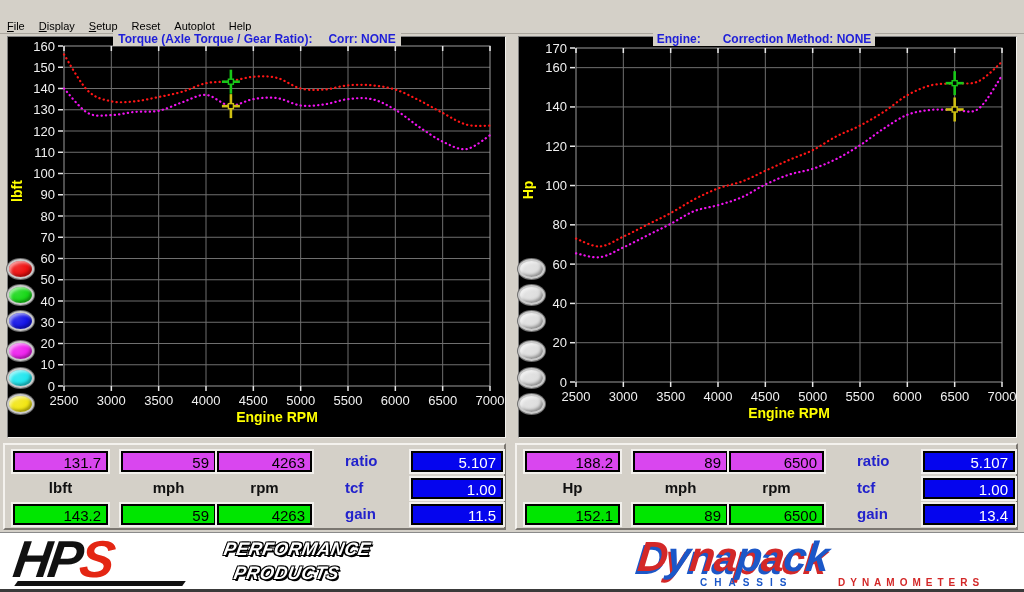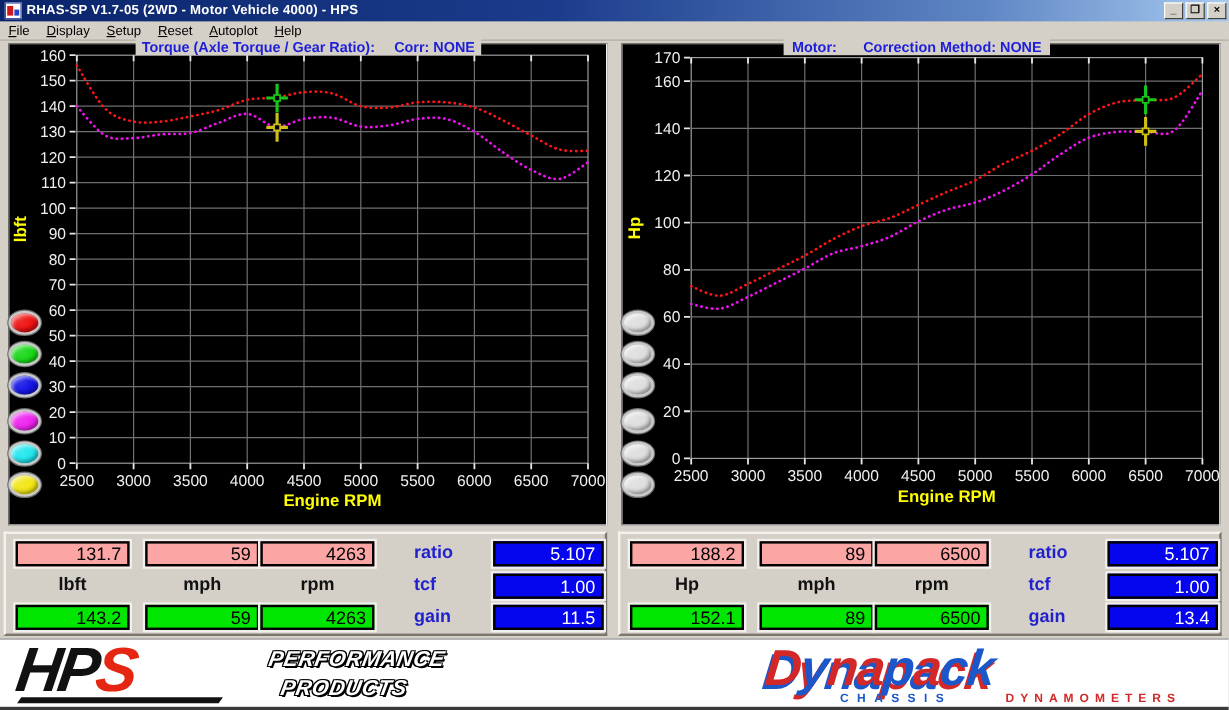--- a/index.html
+++ b/index.html
@@ -37,21 +37,21 @@
   #hdr-right { left:653px; width:222px; }
   .oval { position:absolute; width:27px; height:20px; border-radius:50%;
     border:2px solid #c9c9c9; box-shadow:0 0 0 1px #6e6e6e, inset 2px 2px 3px rgba(255,255,255,.55), inset -2px -2px 3px rgba(0,0,0,.35); }
 
   
   .value-panel { position:absolute; top:443px; width:503px; height:87px; background:#d4d0c8;
     border:2px solid; border-color:#f4f2ee #7a7670 #7a7670 #f4f2ee; }
   #vp-left { left:3px; } #vp-right { left:515px; }
   .vcell { position:absolute; height:21px; font-size:15px; line-height:20px; }
   .field { border:2px solid #000; box-shadow:0 0 0 2px #f2f0ec; text-align:right; padding:0 5px; color:#000; }
-  .f-yellow { background:#fca5a5;padding-left:26px; }
+  .f-yellow { background:#d946ef;padding-left:26px; }
   .f-green { background:#00e600; }
   .f-blue { background:#0505ee; color:#fff; }
   .c1 { left:8px; width:95px; } .c2 { left:116px; width:95px; } .c3 { left:212px; width:95px; }
   .c4 { left:340px; width:56px; } .c5 { left:406px; width:92px; }
   .r1 { top:6px; } .r2 { top:33px; } .r3 { top:59px; }
   .unit-lbl { text-align:center; font-weight:bold; color:#111; }
   .side-lbl { color:#2222cc; font-weight:bold; text-align:left; }
 
   
   #logostrip { position:absolute; left:0; top:532px; width:1024px; height:60px; background:#ffffff;
@@ -69,46 +69,37 @@
   .dp-red { color:#d32828; text-shadow:-2px 3px 0 #1b57c8; }
   .dp-sub { position:absolute; top:44px; font-size:10px; font-weight:bold; }
   #dp-sub1 { left:700px; letter-spacing:7px; color:#1b57c8; }
   #dp-sub2 { left:838px; letter-spacing:5px; color:#d32828; }
 </style>
 </head>
 <body>
 
 <div id="win">
 
-  <div id="titlebar">
-    <div id="app-icon"></div>
-    <span id="title-text">RHAS-SP V1.7-05   (2WD - Motor Vehicle 4000) - HPS</span>
-    <div id="win-buttons">
-      <div class="winbtn">_</div>
-      <div class="winbtn">❐</div>
-      <div class="winbtn">×</div>
-    </div>
-  </div>
 
   <div id="menubar">
       <span class="menu-item"><u>F</u>ile</span>
       <span class="menu-item"><u>D</u>isplay</span>
       <span class="menu-item"><u>S</u>etup</span>
       <span class="menu-item"><u>R</u>eset</span>
       <span class="menu-item"><u>A</u>utoplot</span>
       <span class="menu-item"><u>H</u>elp</span>
     </div>
 
   <div id="main">
     <div class="hdr-strip" id="hdr-left">
       <span>Torque (Axle Torque / Gear Ratio):</span>
       <span>Corr: NONE</span>
     </div>
     <div class="hdr-strip" id="hdr-right">
-      <span>Motor:</span>
+      <span>Engine:</span>
       <span>Correction Method: NONE</span>
     </div>
     <div class="chart-panel" id="chart-0">
         <svg width="499" height="402" viewBox="0 0 499 402">
           <line x1="103.33333333333333" y1="9" x2="103.33333333333333" y2="349" stroke="#6f6f6f" stroke-width="1"></line>
           <line x1="150.66666666666666" y1="9" x2="150.66666666666666" y2="349" stroke="#6f6f6f" stroke-width="1"></line>
           <line x1="198" y1="9" x2="198" y2="349" stroke="#6f6f6f" stroke-width="1"></line>
           <line x1="245.33333333333331" y1="9" x2="245.33333333333331" y2="349" stroke="#6f6f6f" stroke-width="1"></line>
           <line x1="292.6666666666667" y1="9" x2="292.6666666666667" y2="349" stroke="#6f6f6f" stroke-width="1"></line>
           <line x1="340" y1="9" x2="340" y2="349" stroke="#6f6f6f" stroke-width="1"></line>

